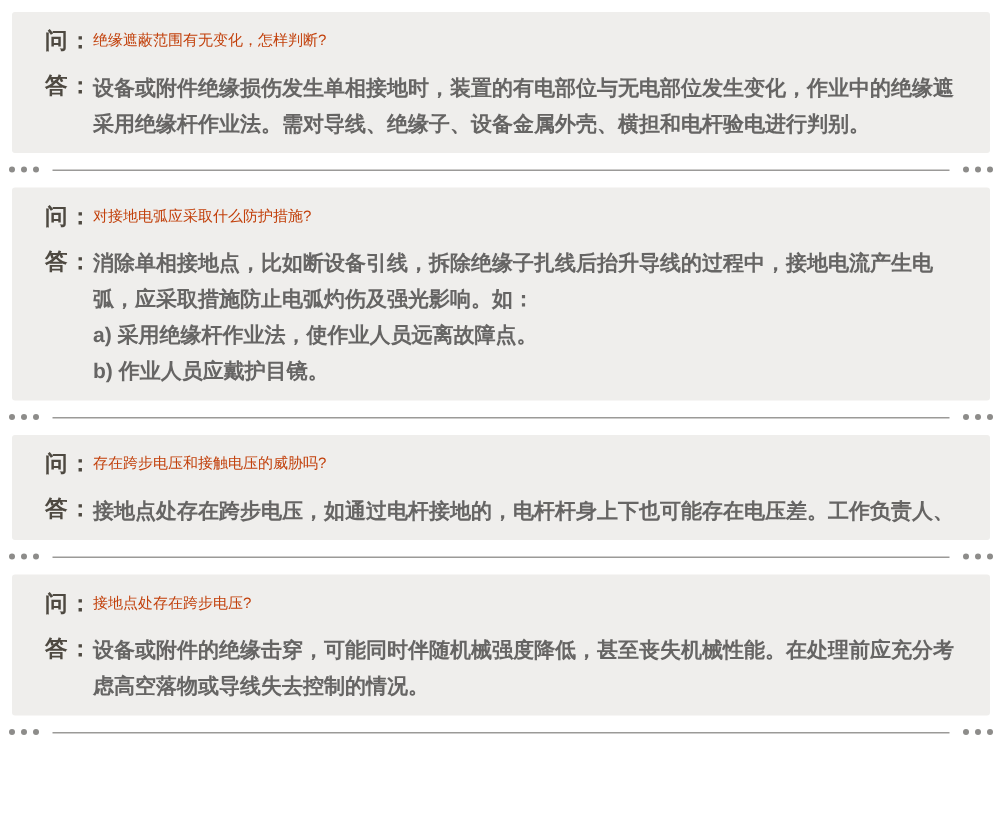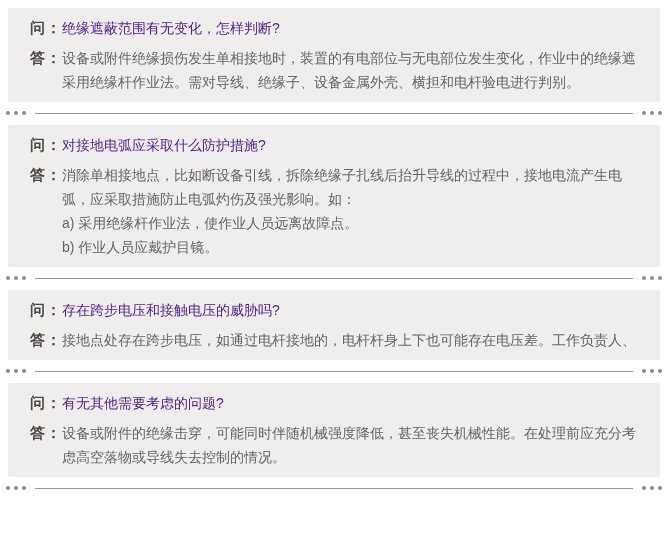--- a/index.html
+++ b/index.html
@@ -30,27 +30,27 @@
   .label {
     flex: 0 0 26px;
     font-weight: 700;
     font-size: 15px;
     color: #4e4941;
     letter-spacing: 1px;
   }
   .q-row .label { line-height: 26px; }
   .a-row .label { line-height: 24px; }
   .q-text {
-    font-size: 14px;
-    color: #4c1d95;
+    font-size: 10px;
+    color: #c2410c;
     line-height: 26px;
     white-space: nowrap;
   }
   .a-row { margin-top: 5px; }
-  .a-text { min-width: 0; }
+  .a-text { min-width: 0; font-weight: bold; }
   .a-line {
     font-size: 14px;
     color: #666564;
     line-height: 24px;
     white-space: nowrap;
   }
   .list-item {
     font-size: 14px;
     color: #666564;
     line-height: 24px;
@@ -167,21 +167,21 @@
     <span class="dots">
         <i></i>
         <i></i>
         <i></i>
       </span>
   </div>
 
   <section class="card">
     <div class="row q-row">
       <span class="label">问：</span>
-      <div class="q-text">有无其他需要考虑的问题?</div>
+      <div class="q-text">接地点处存在跨步电压?</div>
     </div>
     <div class="row a-row">
       <span class="label">答：</span>
       <div class="a-text">
         <div class="a-line">设备或附件的绝缘击穿，可能同时伴随机械强度降低，甚至丧失机械性能。在处理前应充分考</div>
         <div class="a-line">虑高空落物或导线失去控制的情况。</div>
       </div>
     </div>
   </section>
 

